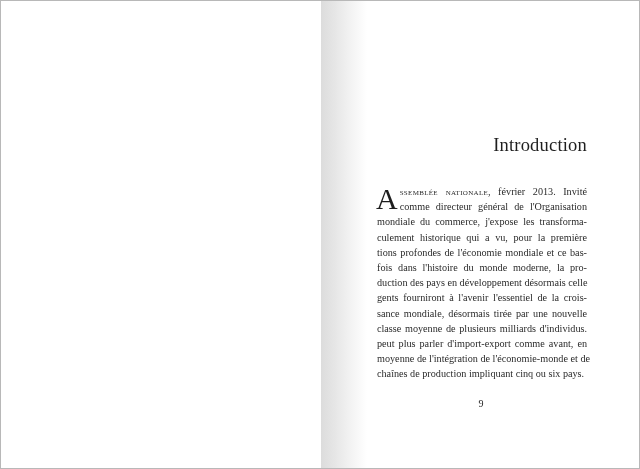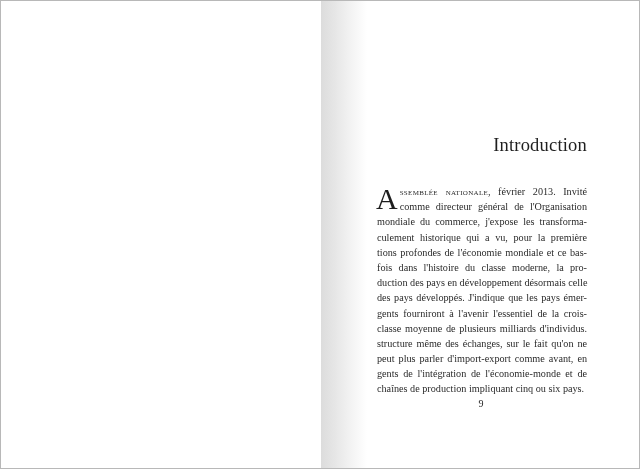--- a/index.html
+++ b/index.html
@@ -47,25 +47,24 @@
   <div class="page page-right">
     <div class="spine-shadow"></div>
     <div class="title">Introduction</div>
     <div class="body-text">
       <span class="dropcap">A</span>
       <span class="line"><span class="smallcaps">ssemblée nationale</span><span>, février 2013. Invité</span></span>
       <span class="line">comme directeur général de l'Organisation</span>
       <span class="line">mondiale du commerce, j'expose les transforma-</span>
       <span class="line">culement historique qui a vu, pour la première</span>
       <span class="line">tions profondes de l'économie mondiale et ce bas-</span>
-      <span class="line">fois dans l'histoire du classe moderne, la pro-</span>
+      <span class="line">fois dans l'histoire du monde moderne, la pro-</span>
       <span class="line">duction des pays en développement désormais celle</span>
-      <span class="line">des pays développés. J'indique que les pays émer-</span>
       <span class="line">gents fourniront à l'avenir l'essentiel de la crois-</span>
+      <span class="line">sance mondiale, désormais tirée par une nouvelle</span>
       <span class="line">classe moyenne de plusieurs milliards d'individus.</span>
-      <span class="line">structure même des échanges, sur le fait qu'on ne</span>
       <span class="line">peut plus parler d'import-export comme avant, en</span>
-      <span class="line">gents de l'intégration de l'économie-monde et de</span>
+      <span class="line">moyenne de l'intégration de l'économie-monde et de</span>
       <span class="line last">chaînes de production impliquant cinq ou six pays.</span>
     </div>
     <div class="page-number">9</div>
   </div>
 </div>
 
 </body></html>

